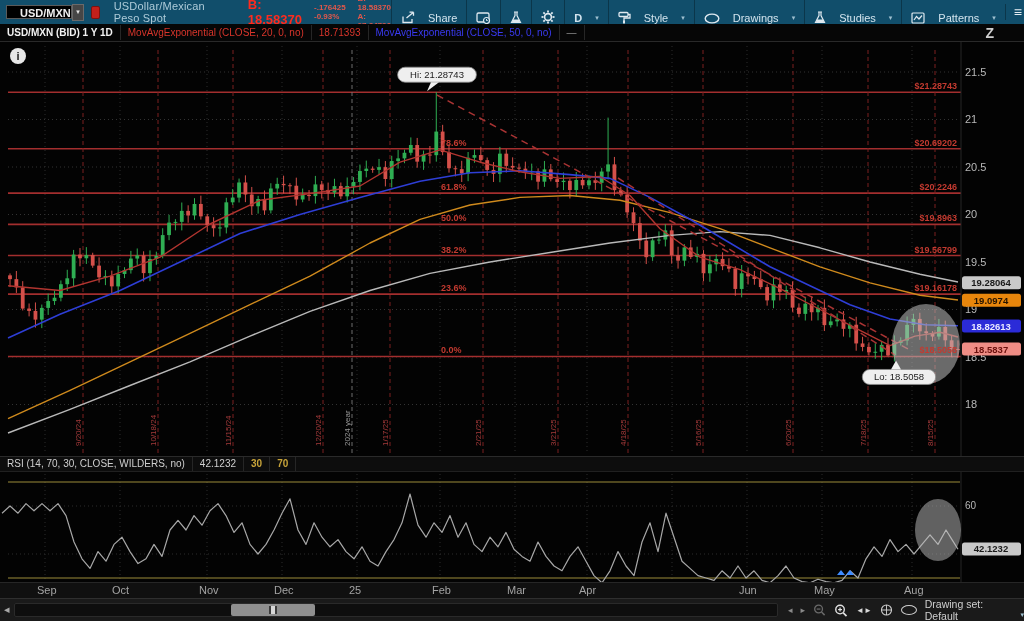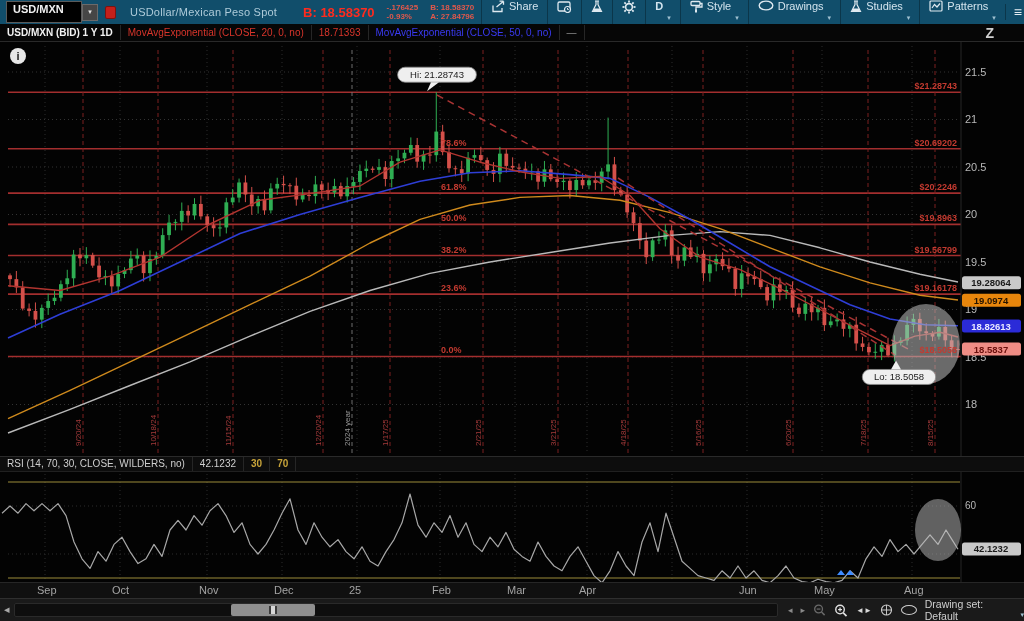--- a/index.html
+++ b/index.html
@@ -2,31 +2,31 @@
 <html><head>
 <meta charset="utf-8">
 <style>
   html,body{margin:0;padding:0;background:#000;}
   *{box-sizing:border-box;}
   .stage{position:relative;width:1024px;height:621px;background:#030303;overflow:hidden;
          font-family:"Liberation Sans",sans-serif;}
   
   .topbar{position:absolute;top:0;left:0;right:0;height:24px;background:#114e6b;
           display:flex;align-items:center;color:#d3e4ee;font-size:11px;}
-  .symbox{margin-left:6px;width:76px;height:22px;background:#000;border:1px solid #5a5a5a;
-          color:#f0f0f0;font-weight:bold;font-size:11px;line-height:15px;padding-left:6px;}
+  .symbox{margin-left:6px;width:76px;height:14px;background:#000;border:1px solid #5a5a5a;
+          color:#f0f0f0;font-weight:bold;font-size:11px;line-height:15px;padding-left:13px;}
   .caretbtn{width:16px;height:17px;background:#464646;border:1px solid #6a6a6a;font-size:7px;
             display:flex;align-items:center;justify-content:center;color:#e2e2e2;}
   .linkicon{width:11px;height:13px;background:#c3201b;border-radius:2px;margin-left:7px;
             border:1px solid #7d120f;}
   .desc{margin-left:14px;color:#aecbd9;letter-spacing:.2px;}
   .bigbid{margin-left:26px;color:#ff2b1e;font-weight:bold;font-size:13px;}
   .stack{margin-left:12px;font-size:8px;line-height:9px;color:#e2584b;font-weight:bold;}
   .tb-right{margin-left:auto;display:flex;align-items:center;height:24px;}
-  .tb-btn{display:flex;align-items:flex-start;gap:4px;padding:0 9px;height:24px;
+  .tb-btn{display:flex;align-items:flex-end;gap:13px;padding:0 9px;height:24px;
           border-left:1px solid rgba(0,0,0,.30);cursor:default;white-space:nowrap;}
   .tb-btn svg{display:block;}
   .caret{font-size:7px;color:#9fc0d0;align-self:flex-end;padding-bottom:2px;}
   .ham{font-size:14px;color:#e6eef3;padding:0 2px 0 8px;border-left:1px solid rgba(0,0,0,.3);}
   
   .header2{position:absolute;top:24px;left:0;right:0;height:18px;background:#060606;
            border-bottom:1px solid #292929;display:flex;align-items:center;font-size:10px;color:#c9c9c9;}
   .h2cell{padding:0 7px;height:15px;line-height:15px;border-right:1px solid #262626;white-space:nowrap;}
   .h2title{font-weight:bold;color:#f2f2f2;}
   .ma-red{color:#d8352b;}

